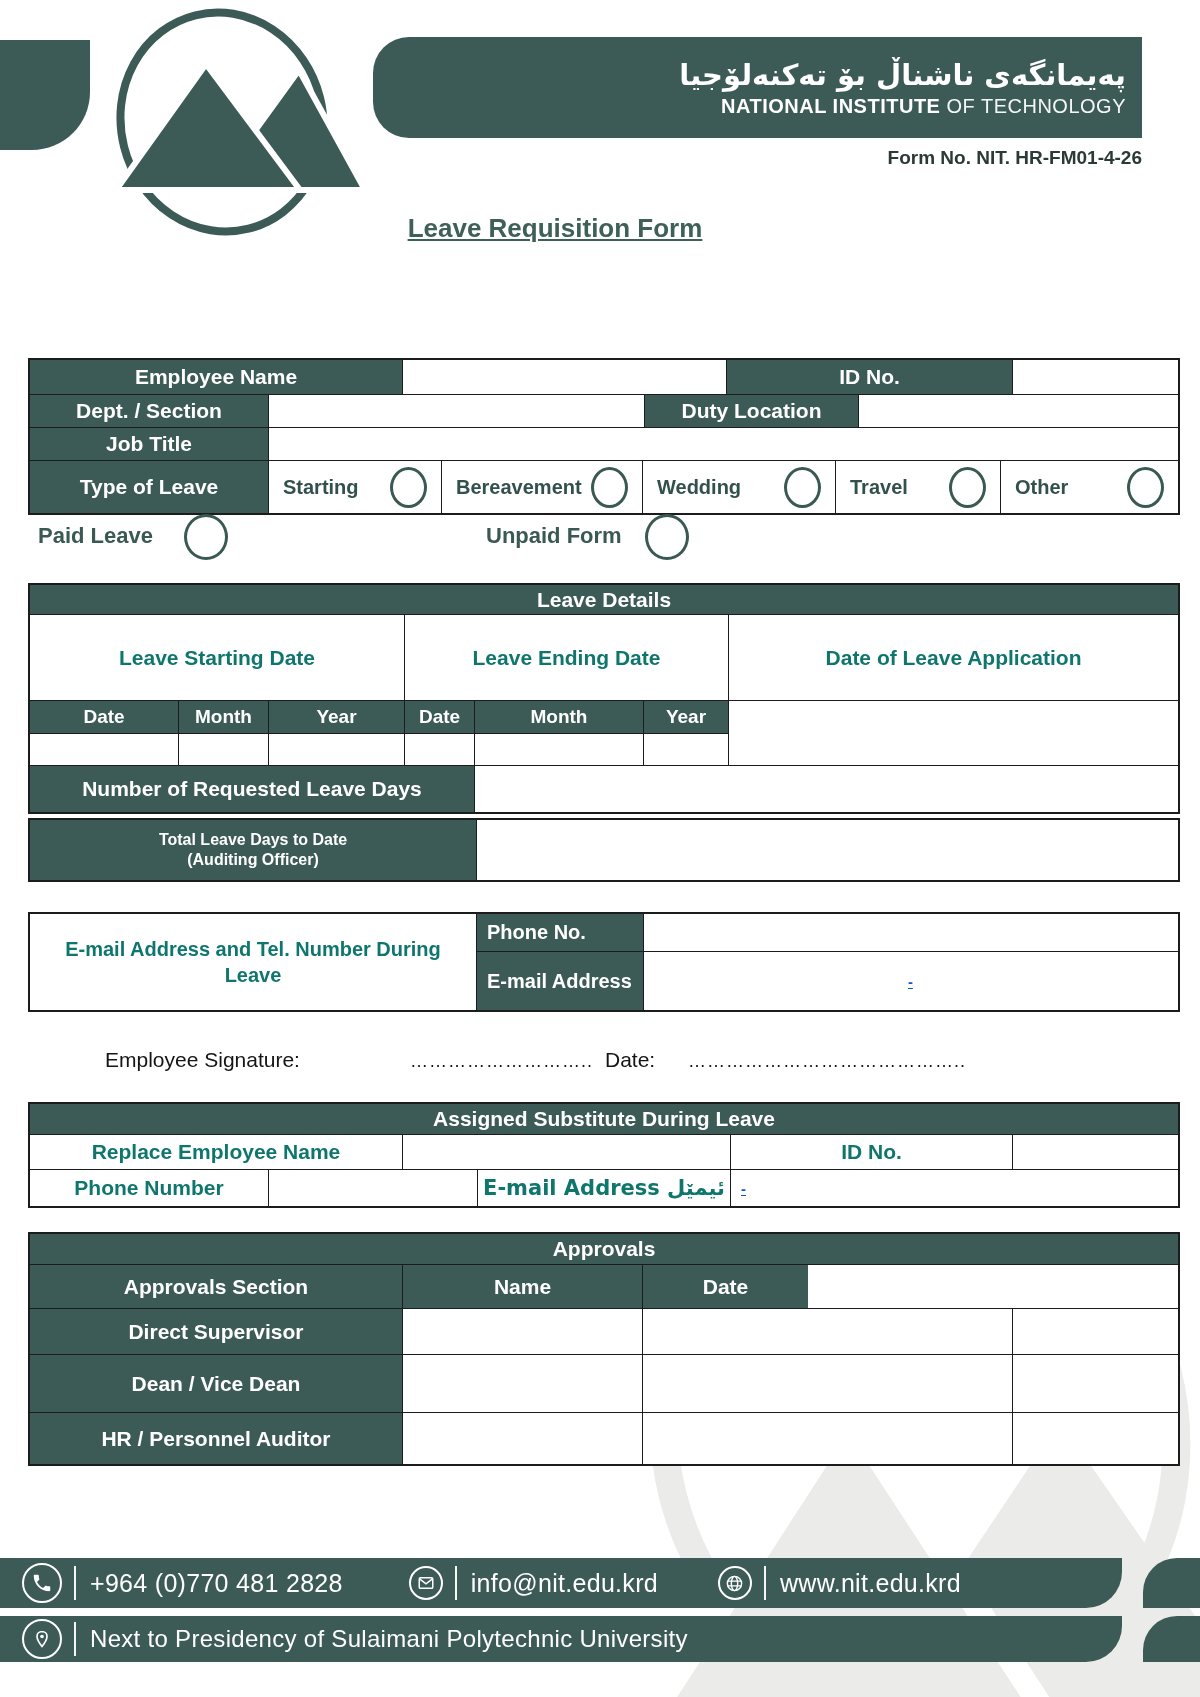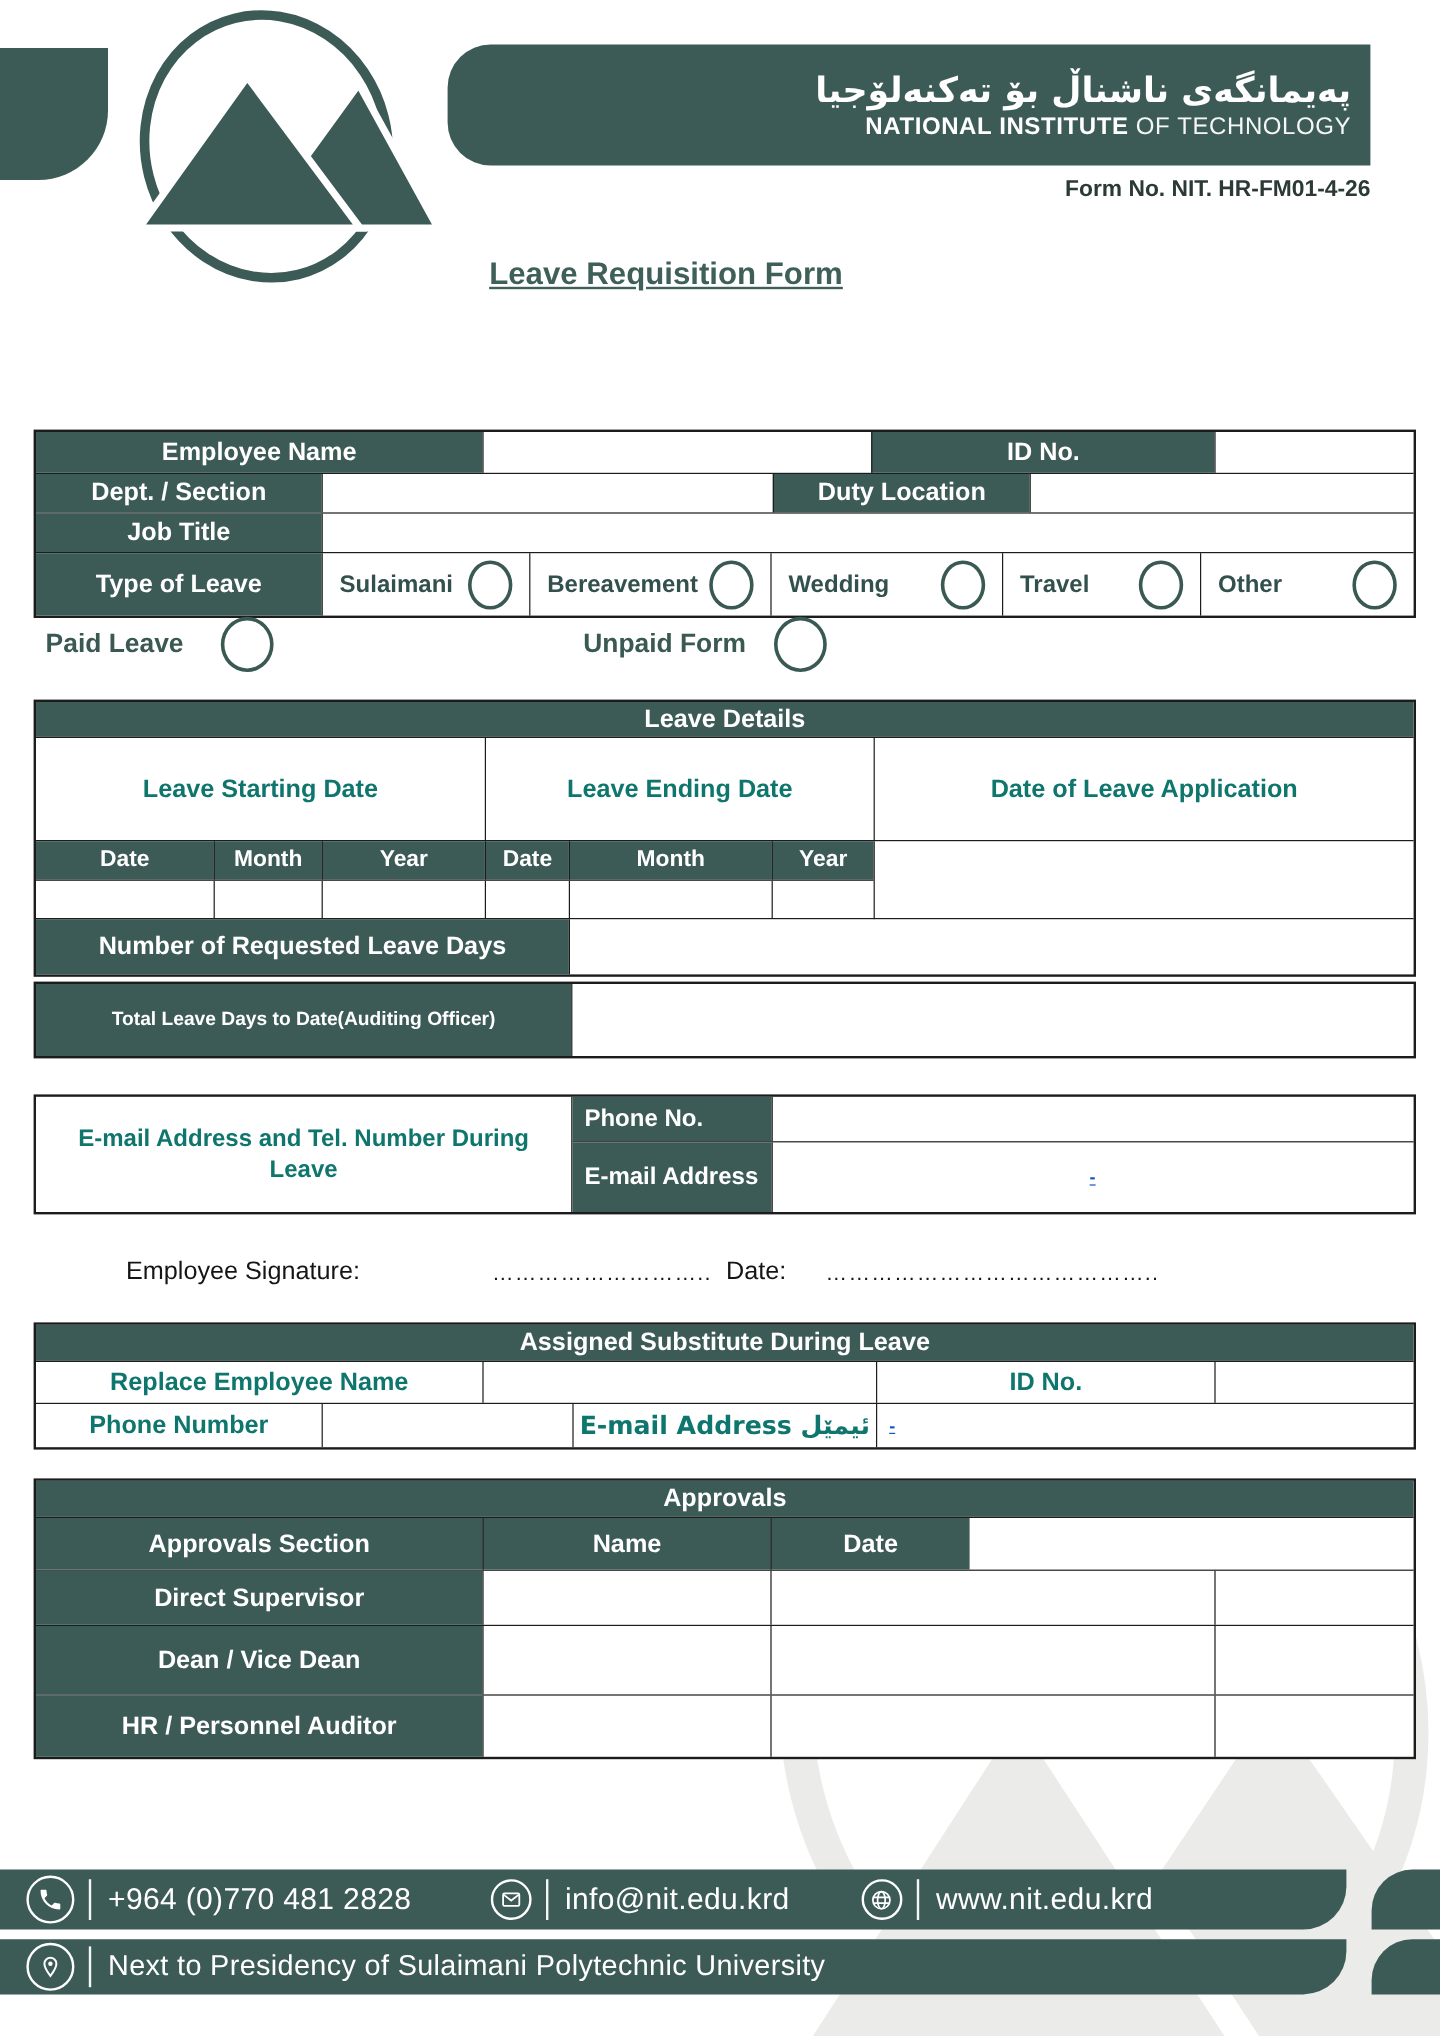--- a/index.html
+++ b/index.html
@@ -115,21 +115,21 @@
       <div class="td dark lbl" style="width:214px;">Duty Location</div>
       <div class="td" style="width:320px;"></div>
     </div>
     <div class="tr" style="height:33px;">
       <div class="td dark lbl" style="width:238px;">Job Title</div>
       <div class="td" style="width:910px;"></div>
     </div>
     <div class="tr" style="height:53px;">
       <div class="td dark lbl" style="width:238px;">Type of Leave</div>
       <div class="td opt" style="width:173px;">
-        <span class="opt-lbl">Sulaimani</span>
+        <span class="opt-lbl">Starting</span>
         <span class="circle"></span>
       </div>
       <div class="td opt" style="width:201px;">
         <span class="opt-lbl">Bereavement</span>
         <span class="circle"></span>
       </div>
       <div class="td opt" style="width:193px;">
         <span class="opt-lbl">Wedding</span>
         <span class="circle"></span>
       </div>
@@ -180,21 +180,21 @@
       <div class="td" style="width:450px;height:65px;border-left:1.5px solid var(--ink);"></div>
     </div>
     <div class="tr" style="height:47px;">
       <div class="td dark lbl" style="width:444px;">Number of Requested Leave Days</div>
       <div class="td" style="width:704px;"></div>
     </div>
   </div>
 
   <div class="tbl" style="top:818px;height:64px;">
     <div class="tr" style="height:60px;">
-      <div class="td dark" style="width:446px;flex-direction:row;line-height:1.25;">
+      <div class="td dark" style="width:446px;flex-direction:column;line-height:1.25;">
         <span>Total Leave Days to Date</span>
         <span>(Auditing Officer)</span>
       </div>
       <div class="td" style="width:702px;"></div>
     </div>
   </div>
 
   <div class="tbl" style="top:912px;height:100px;">
     <div class="tr" style="height:96px;">
       <div class="td" style="width:446px;flex-direction:column;line-height:1.3;">

